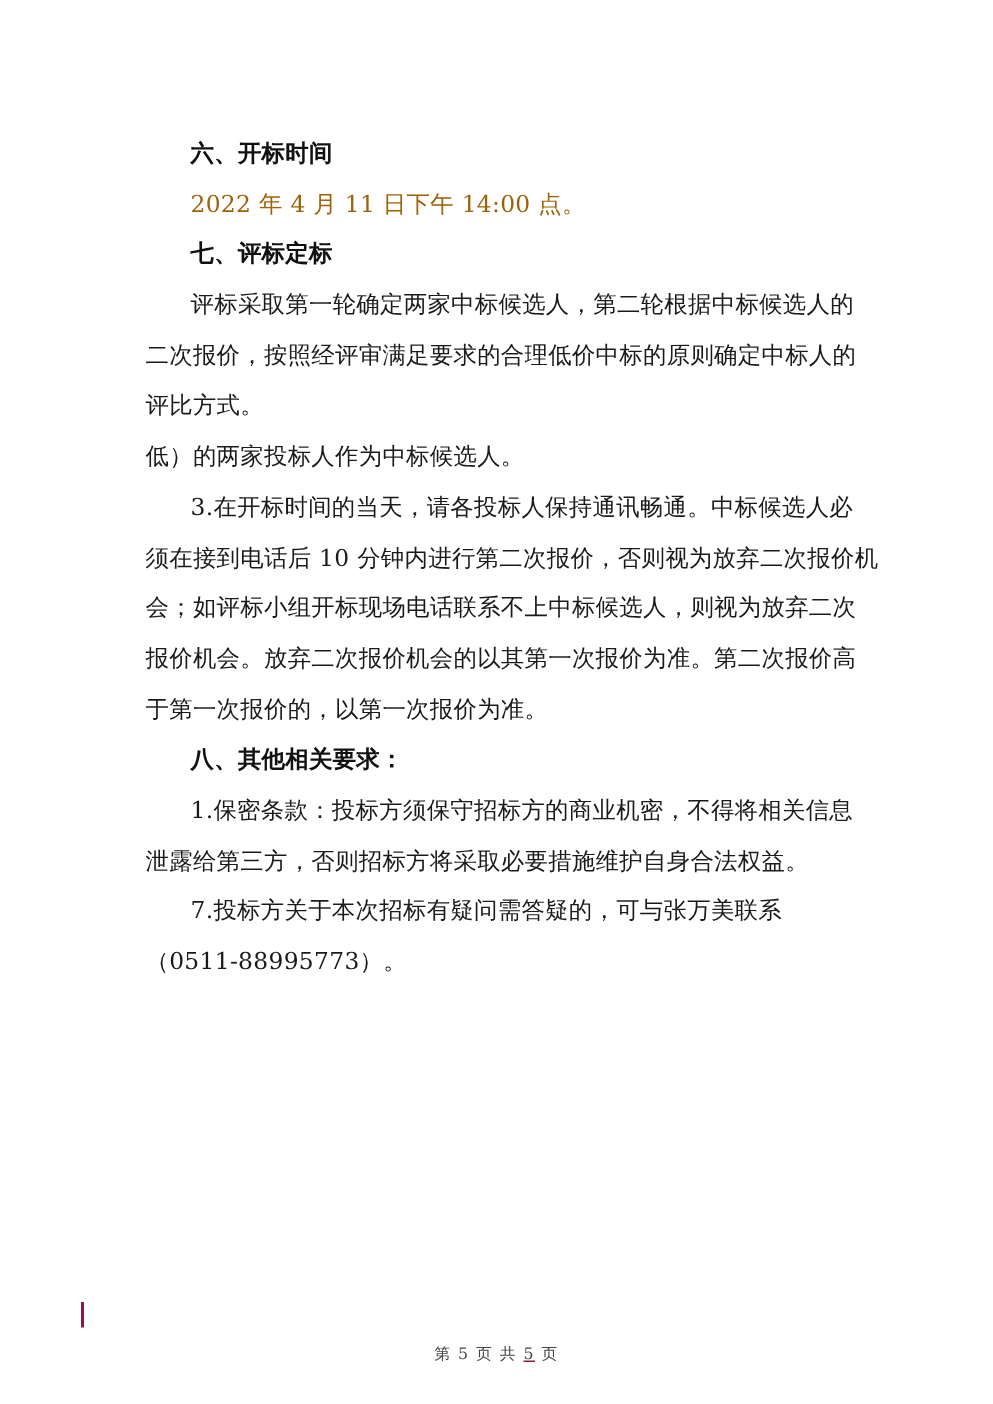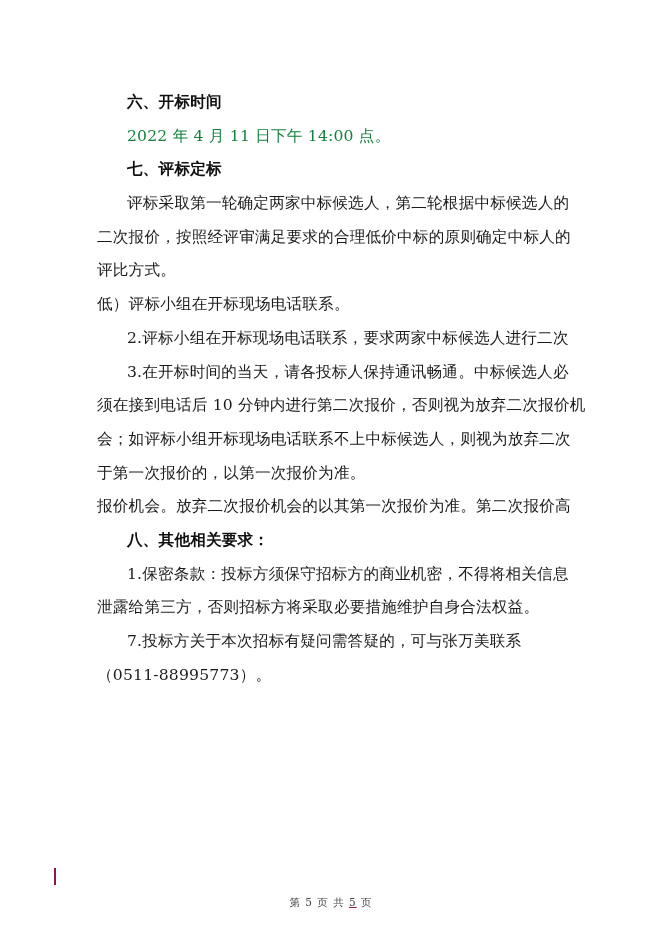--- a/index.html
+++ b/index.html
@@ -3,49 +3,48 @@
   <meta charset="utf-8">
   <style>
     html, body { margin: 0; padding: 0; background: #ffffff; }
     body { width: 662px; height: 936px; position: relative; overflow: hidden;
            font-family: "DejaVu Serif", "Liberation Serif", serif; color: #1a1a1a; }
     .page { position: absolute; left: 0; top: 0; width: 562px; height: 936px; background: #fff; }
     .content { position: absolute; left: 97px; top: 86px; width: 470px; }
     .line { height: 33.7px; line-height: 33.7px; font-size: 15.6px; white-space: nowrap; overflow: visible; letter-spacing: 0.2px; }
     .indent { padding-left: 30px; }
     .heading { font-family: "DejaVu Sans", "Liberation Sans", sans-serif; font-weight: bold; font-size: 15.6px; color: #111; }
-    .red { color: #15803d; }
+    .red { color: #a16207; }
     .footer { position: absolute; top: 896px; left: 0; width: 662px; text-align: center;
               font-size: 10.5px; color: #444; font-family: "DejaVu Serif", serif; letter-spacing: 1px; }
     .footer .u { text-decoration: underline; text-decoration-color: #8b1a4a; }
     .cursor { position: absolute; left: 54px; top: 868px; width: 2px; height: 17px; background: #8b1a4a; }
   </style>
 </head>
 <body>
 
 <div class="page">
   <div class="content">
 
     <div class="line heading indent">六、开标时间</div>
     <div class="line indent red">2022 年 4 月 11 日下午 14:00 点。</div>
 
     <div class="line heading indent">七、评标定标</div>
     <div class="line indent">评标采取第一轮确定两家中标候选人，第二轮根据中标候选人的</div>
     <div class="line">二次报价，按照经评审满足要求的合理低价中标的原则确定中标人的</div>
     <div class="line">评比方式。</div>
 
-    <div class="line">低）评标小组在开标现场电话联系。</div>
+    <div class="line">低）的两家投标人作为中标候选人。</div>
 
-    <div class="line indent">2.评标小组在开标现场电话联系，要求两家中标候选人进行二次</div>
 
     <div class="line indent">3.在开标时间的当天，请各投标人保持通讯畅通。中标候选人必</div>
     <div class="line">须在接到电话后 10 分钟内进行第二次报价，否则视为放弃二次报价机</div>
     <div class="line">会；如评标小组开标现场电话联系不上中标候选人，则视为放弃二次</div>
+    <div class="line">报价机会。放弃二次报价机会的以其第一次报价为准。第二次报价高</div>
     <div class="line">于第一次报价的，以第一次报价为准。</div>
-    <div class="line">报价机会。放弃二次报价机会的以其第一次报价为准。第二次报价高</div>
 
     <div class="line heading indent">八、其他相关要求：</div>
     <div class="line indent">1.保密条款：投标方须保守招标方的商业机密，不得将相关信息</div>
     <div class="line">泄露给第三方，否则招标方将采取必要措施维护自身合法权益。</div>
     <div class="line indent">7.投标方关于本次招标有疑问需答疑的，可与张万美联系</div>
     <div class="line">（0511-88995773）。</div>
   </div>
 
   <div class="cursor"></div>
 

